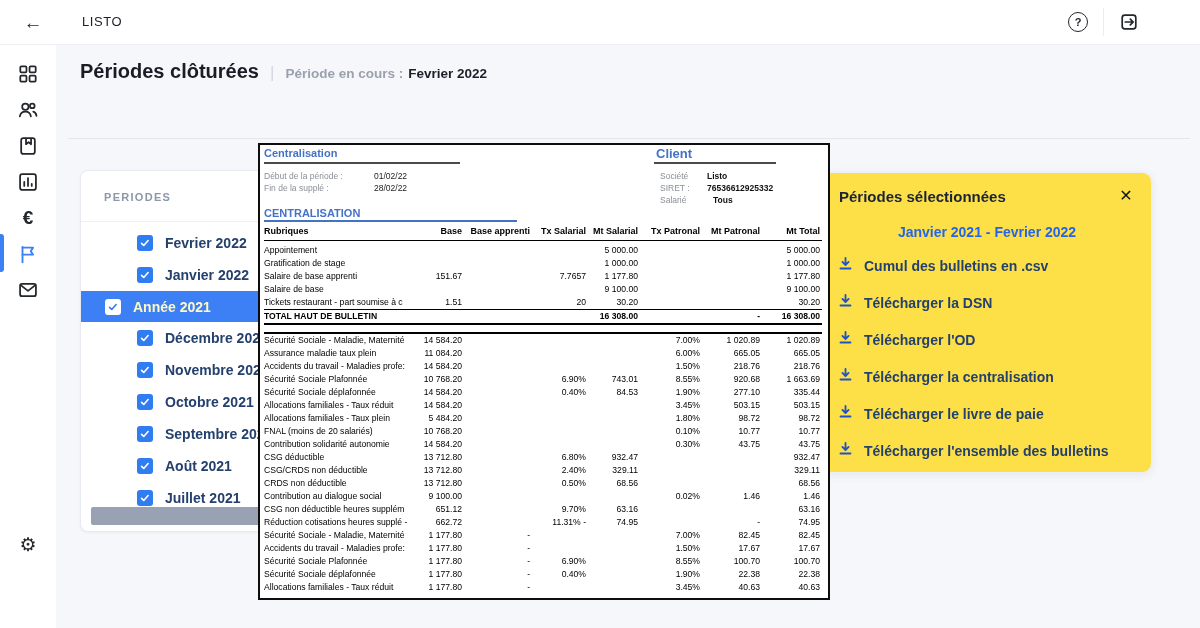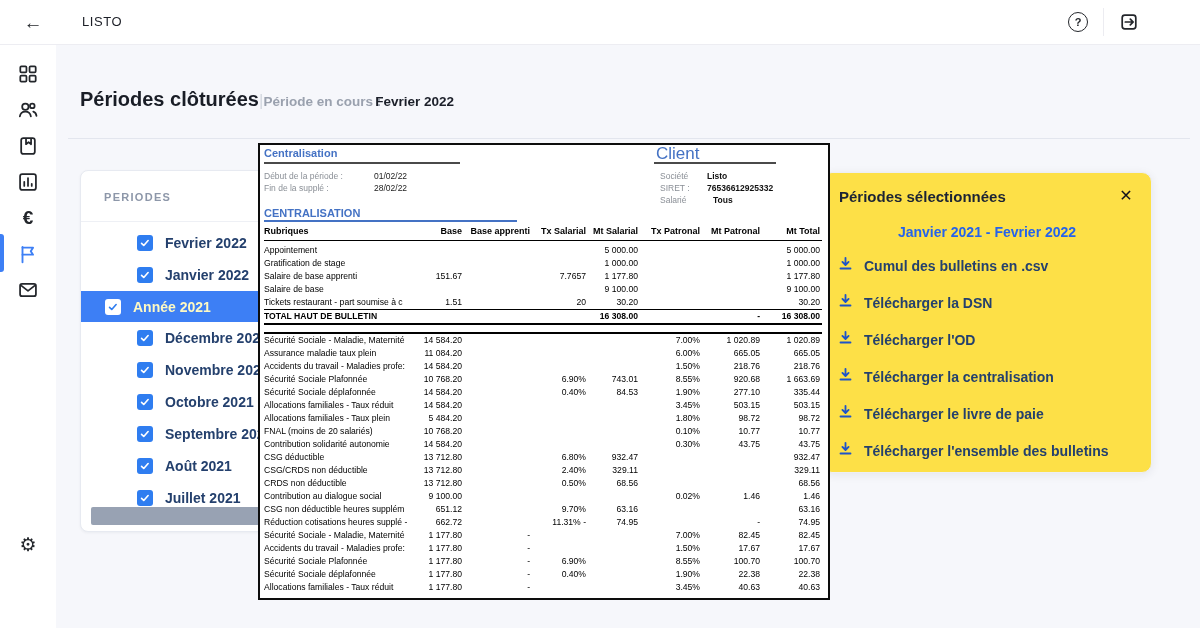--- a/index.html
+++ b/index.html
@@ -20,21 +20,21 @@
   .logout-btn{position:absolute;left:1118px;top:12px;width:22px;height:22px;border:none;background:none;padding:0;cursor:pointer;}
   
   .rail{position:absolute;left:0;top:44px;width:56px;height:584px;background:#fff;z-index:5;}
   .rail-icon{position:absolute;left:17px;width:22px;height:22px;color:#23262b;cursor:pointer;}
   .rail-icon svg{display:block;}
   .rail-icon.active{color:#3d7ff5;}
   .rail-active-bar{position:absolute;left:0;top:190px;width:4px;height:38px;background:#3d7ff5;border-radius:0 3px 3px 0;}
   .euro-glyph{font-size:19px;font-weight:600;line-height:22px;text-align:center;display:block;}
   .gear-glyph{font-size:19px;line-height:22px;text-align:center;display:block;color:#23262b;}
   
-  .page-header{position:absolute;left:80px;top:88px;display:flex;align-items:baseline;z-index:1;}
+  .page-header{position:absolute;left:80px;top:60px;display:flex;align-items:baseline;gap:11px;z-index:1;}
   .page-title{font-size:20px;font-weight:700;color:#191d26;}
   .page-sep{font-size:17px;color:#d3d7df;font-weight:400;}
   .current-label{font-size:13.5px;font-weight:600;color:#9aa1ae;}
   .current-value{font-size:13.5px;font-weight:700;color:#1b1f29;margin-left:-6px;}
   .header-rule{position:absolute;left:68px;top:138px;right:10px;height:1px;background:#e3e6ee;z-index:1;}
   
   .periods-card{position:absolute;left:80px;top:170px;width:700px;height:362px;background:#fff;
     border:1px solid #e7eaf1;border-radius:8px;box-shadow:0 1px 3px rgba(25,35,60,.05);z-index:2;box-sizing:border-box;}
   .periods-title{position:absolute;left:23px;top:20px;font-size:11px;font-weight:700;letter-spacing:1.3px;color:#8d97a9;}
   .periods-rule{position:absolute;left:0;top:50px;width:100%;height:1px;background:#eef0f5;}
@@ -59,21 +59,21 @@
   .dl-item{height:37px;display:flex;align-items:center;gap:11px;padding-left:15px;cursor:pointer;}
   .dl-item svg{flex:none;}
   .dl-label{font-size:14px;font-weight:700;color:#24406d;white-space:nowrap;}
   
   .report{position:absolute;left:258px;top:143px;width:572px;height:457px;background:#fff;
     border:2px solid #0d0d0d;z-index:5;box-sizing:border-box;padding:3px 5px 0 4px;
     font-size:8.5px;color:#000;line-height:11px;}
   .rep-head{position:relative;height:60px;}
   .rep-doc-title{position:absolute;left:0;top:0;font-size:11px;font-weight:700;color:#4472c4;}
   .rep-doc-rule{position:absolute;left:0;top:14px;width:196px;height:2px;background:#4a4a4a;}
-  .rep-client-title{position:absolute;left:392px;top:0;font-size:17px;font-weight:400;color:#4472c4;}
+  .rep-client-title{position:absolute;left:392px;top:0;font-size:13px;font-weight:700;color:#4472c4;}
   .rep-client-rule{position:absolute;left:390px;top:14px;width:122px;height:2px;background:#4a4a4a;}
   .rep-info-label{position:absolute;left:0;color:#8a8f96;}
   .rep-info-value{position:absolute;left:110px;width:87px;text-align:left;color:#222;}
   .rep-cl-label{position:absolute;left:396px;color:#8a8f96;}
   .rep-cl-value{position:absolute;left:443px;font-weight:700;color:#111;}
   .row1{top:23px;} .row2{top:35px;} .row3{top:47px;}
   .rep-sec-title{font-size:11px;font-weight:700;color:#4472c4;margin:0 0 1px 0;}
   .rep-sec-rule{width:253px;height:2px;background:#4472c4;margin-bottom:2px;}
   table.rep{border-collapse:collapse;table-layout:fixed;width:558px;}
   table.rep col.c0{width:150px;} table.rep col.c1{width:50px;} table.rep col.c2{width:68px;}

